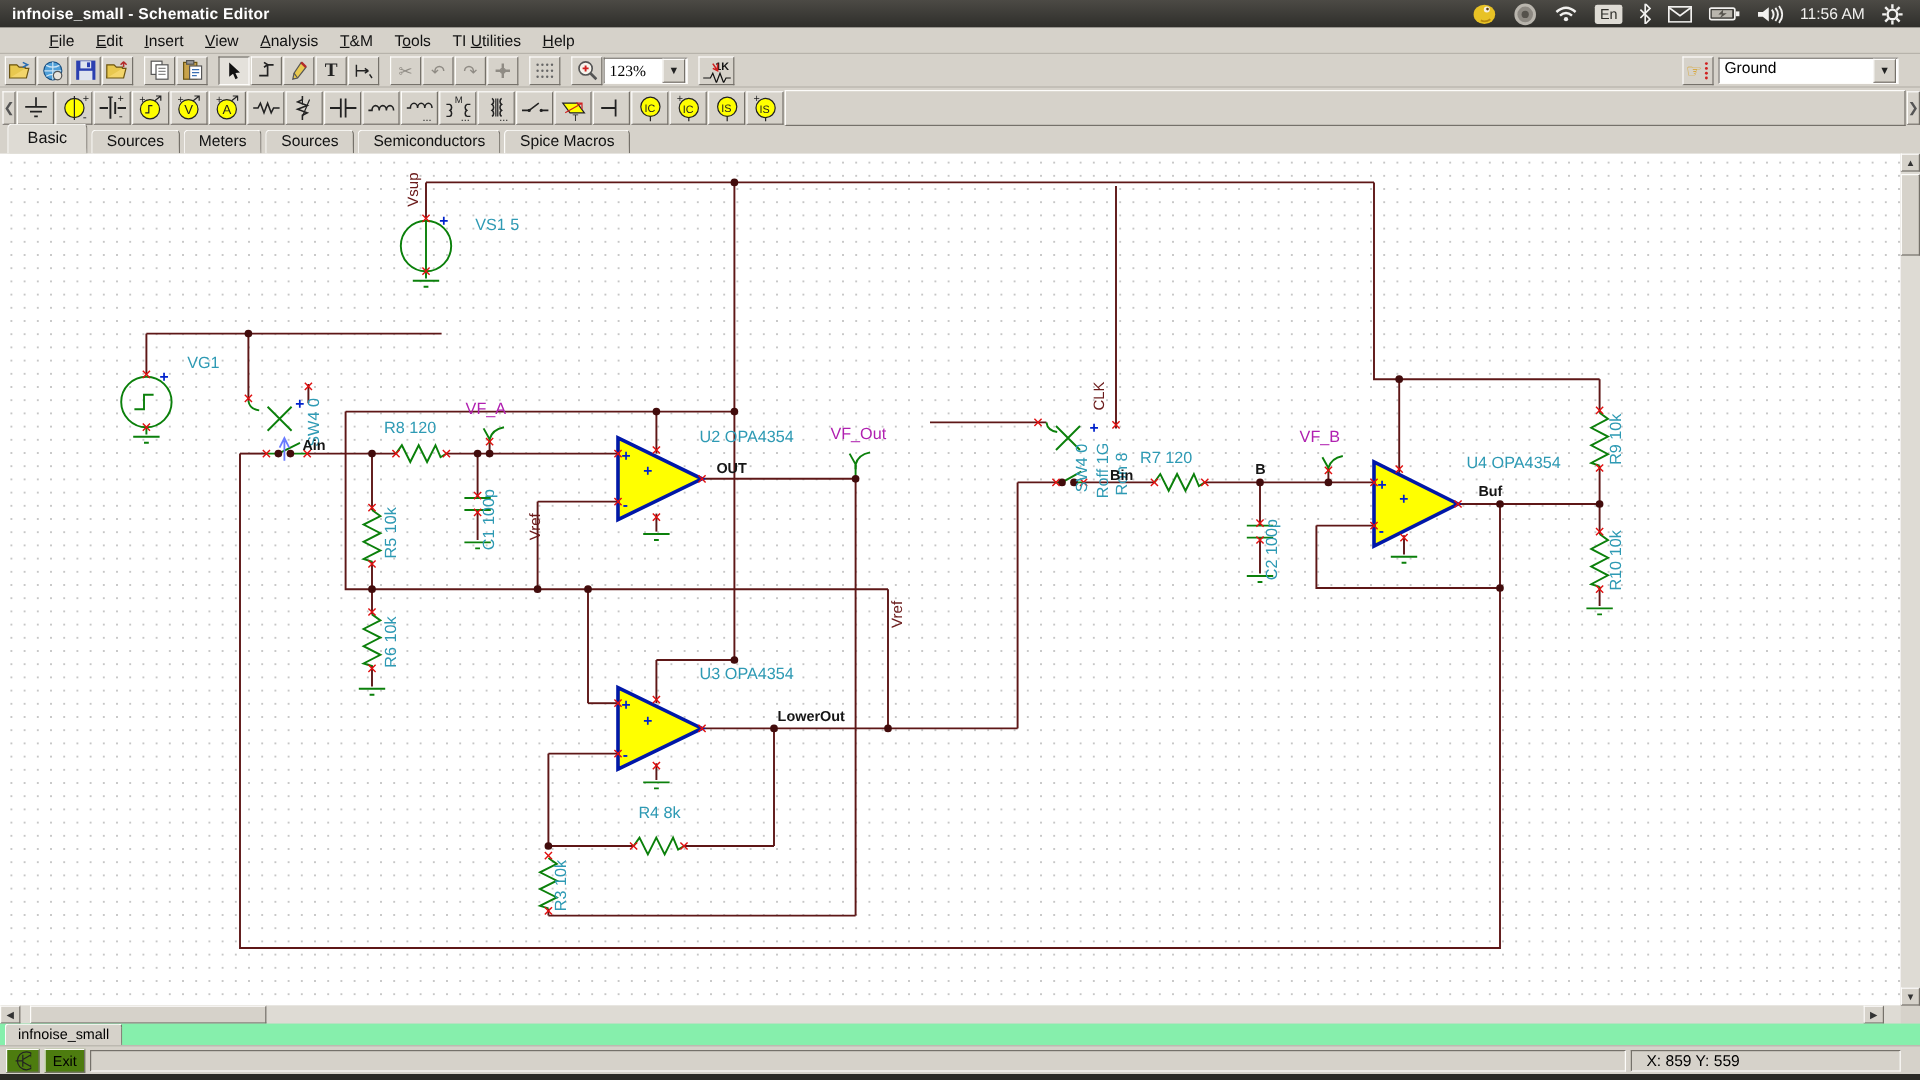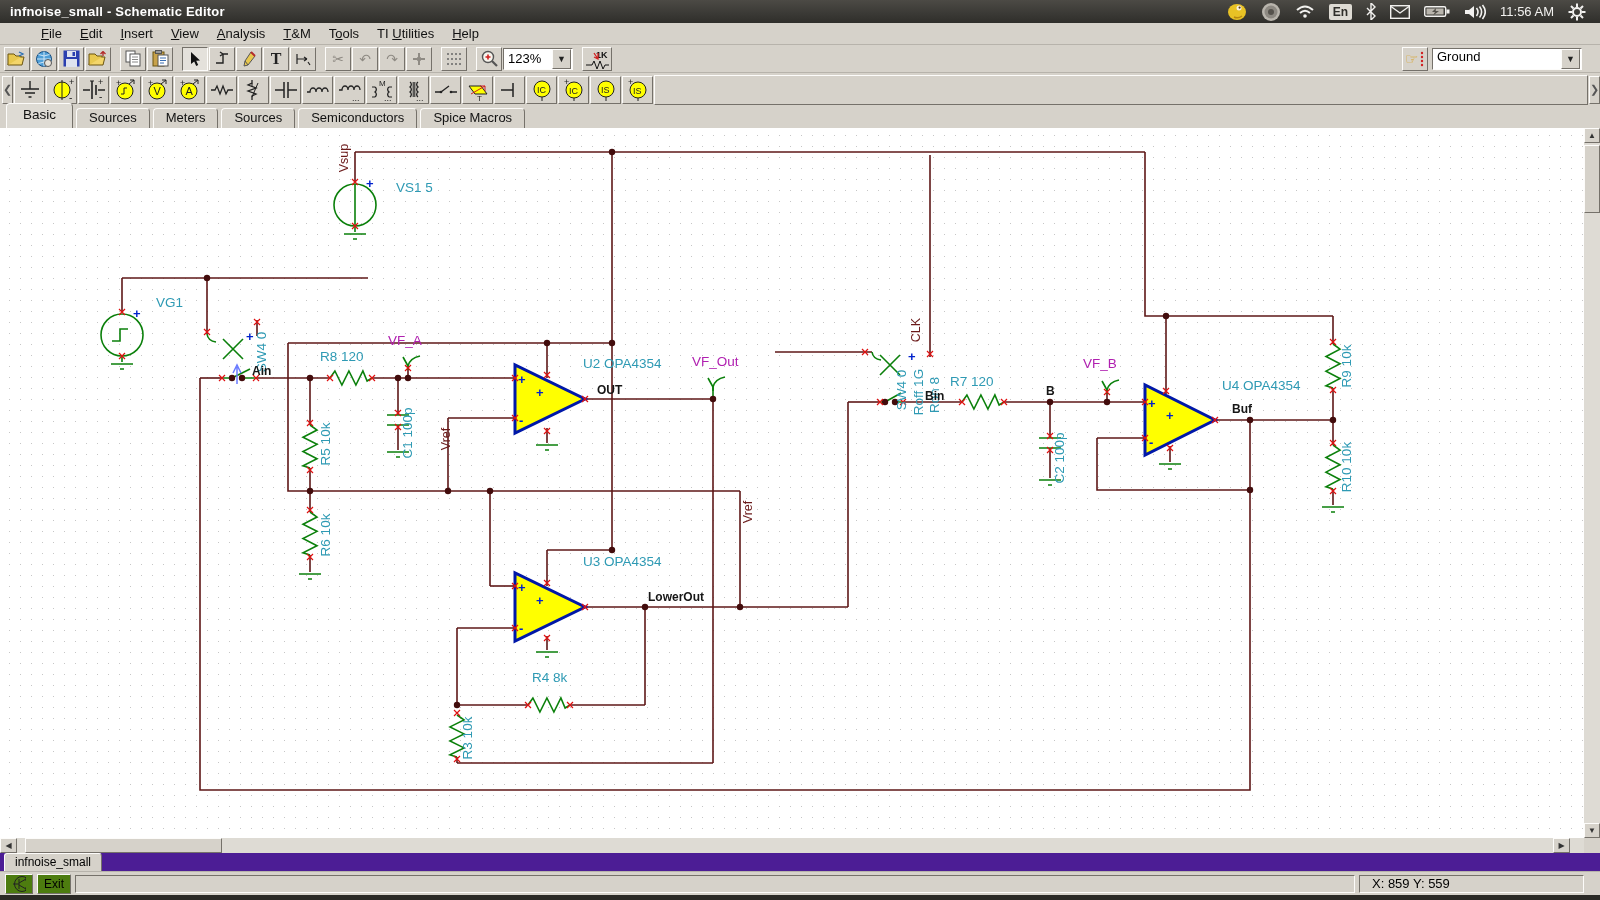--- a/index.html
+++ b/index.html
@@ -5,21 +5,21 @@
   html,body{margin:0;padding:0;}
   body{width:1600px;height:900px;position:relative;overflow:hidden;
        font-family:"Liberation Sans",sans-serif;background:#d6d2ca;}
   
   .titlebar{position:absolute;left:0;top:0;width:1600px;height:23px;
     background:linear-gradient(#4c4a45,#3a3935 60%,#2f2e2a);color:#fff;
     display:flex;align-items:center;justify-content:space-between;}
   .tb-title{font-weight:bold;font-size:13px;padding-left:10px;letter-spacing:.2px;}
   .tray{display:flex;align-items:center;gap:14px;padding-right:14px;}
   .tray svg{display:block;}
-  .lang-box{background:#dedbd4;color:#2f2e2a;font-size:12px;font-weight:bold;
+  .lang-box{background:#dedbd4;color:#2f2e2a;font-size:12px;font-weight:normal;
     padding:1px 4px;border-radius:2px;}
   .clock{font-size:13px;color:#f2f1ef;}
   
   .menubar{position:absolute;left:0;top:23px;width:1600px;height:21px;
     background:#d6d2ca;border-bottom:1px solid #b7b3ab;display:flex;align-items:center;
     font-size:13px;color:#111;padding-left:32px;}
   .menu-item{padding:2px 9px;cursor:default;}
   .menu-item u{text-decoration:underline;}
   
   .toolbar{position:absolute;left:0;top:45px;width:1600px;height:28px;background:#d6d2ca;
@@ -27,21 +27,21 @@
     border-bottom:1px solid #b7b3ab;}
   .tbtn{width:26px;height:24px;background:#d6d2ca;border:1px solid;
     border-color:#fdfcfa #75716a #75716a #fdfcfa;display:flex;align-items:center;
     justify-content:center;box-sizing:border-box;font-size:14px;color:#222;padding:0;}
   .tbtn.pressed{border-color:#75716a #fdfcfa #fdfcfa #75716a;background:#e4e1db;}
   .tbtn.disabled{color:#8f8b84;}
   .tgap{width:7px;}
   .combo{height:22px;background:#fff;border:1px solid;border-color:#75716a #fdfcfa #fdfcfa #75716a;
     display:flex;align-items:center;box-sizing:border-box;}
   .combo input{border:none;outline:none;width:42px;font-size:13px;padding-left:4px;
-    font-family:Liberation Sans, sans-serif;}
+    font-family:Liberation Serif, serif;}
   .combo-arrow{width:17px;height:18px;background:#d6d2ca;border:1px solid;
     border-color:#fdfcfa #75716a #75716a #fdfcfa;display:flex;align-items:center;
     justify-content:center;font-size:9px;color:#222;margin-right:1px;}
   .toolbar-right{margin-left:auto;display:flex;align-items:center;gap:4px;padding-right:18px;}
   .ground-combo{width:150px;height:22px;background:#fff;border:1px solid;
     border-color:#75716a #fdfcfa #fdfcfa #75716a;display:flex;
     justify-content:space-between;font-size:13px;box-sizing:border-box;padding-left:4px;}
   
   .palette{position:absolute;left:0;top:74px;width:1600px;height:31px;background:#d6d2ca;
     display:flex;align-items:center;gap:1px;padding-left:2px;box-sizing:border-box;}
@@ -77,21 +77,21 @@
   .pm{fill:#0022cc;font-size:13px;font-weight:bold;}
   
   .vscroll{position:absolute;left:1584px;top:128px;width:16px;height:710px;background:#dedbd4;}
   .hscroll{position:absolute;left:0;top:838px;width:1584px;height:15px;background:#dedbd4;}
   .sbtn{position:absolute;background:#d6d2ca;border:1px solid;
     border-color:#fdfcfa #75716a #75716a #fdfcfa;display:flex;align-items:center;
     justify-content:center;font-size:8px;color:#333;box-sizing:border-box;padding:0;}
   .thumb{position:absolute;background:#d6d2ca;border:1px solid;
     border-color:#fdfcfa #75716a #75716a #fdfcfa;box-sizing:border-box;}
   
-  .docbar{position:absolute;left:0;top:853px;width:1600px;height:18px;background:#4c1d95;
+  .docbar{position:absolute;left:0;top:853px;width:1600px;height:18px;background:#86efac;
     display:flex;align-items:flex-end;}
   .doctab{background:#d6d2ca;border:1px solid #75716a;border-bottom:none;
     border-top-color:#fdfcfa;border-left-color:#fdfcfa;border-radius:3px 3px 0 0;
     font-size:12px;padding:1px 10px 2px 10px;margin-left:4px;}
   .statusbar{position:absolute;left:0;top:871px;width:1600px;height:24px;background:#d6d2ca;
     display:flex;align-items:center;gap:4px;padding-left:5px;box-sizing:border-box;
     border-top:1px solid #b7b3ab;}
   .sbbtn{height:20px;background:#4d7c0f;border:1px solid;
     border-color:#fdfcfa #75716a #75716a #fdfcfa;display:flex;align-items:center;
     justify-content:center;font-size:12px;box-sizing:border-box;padding:0 6px;}

